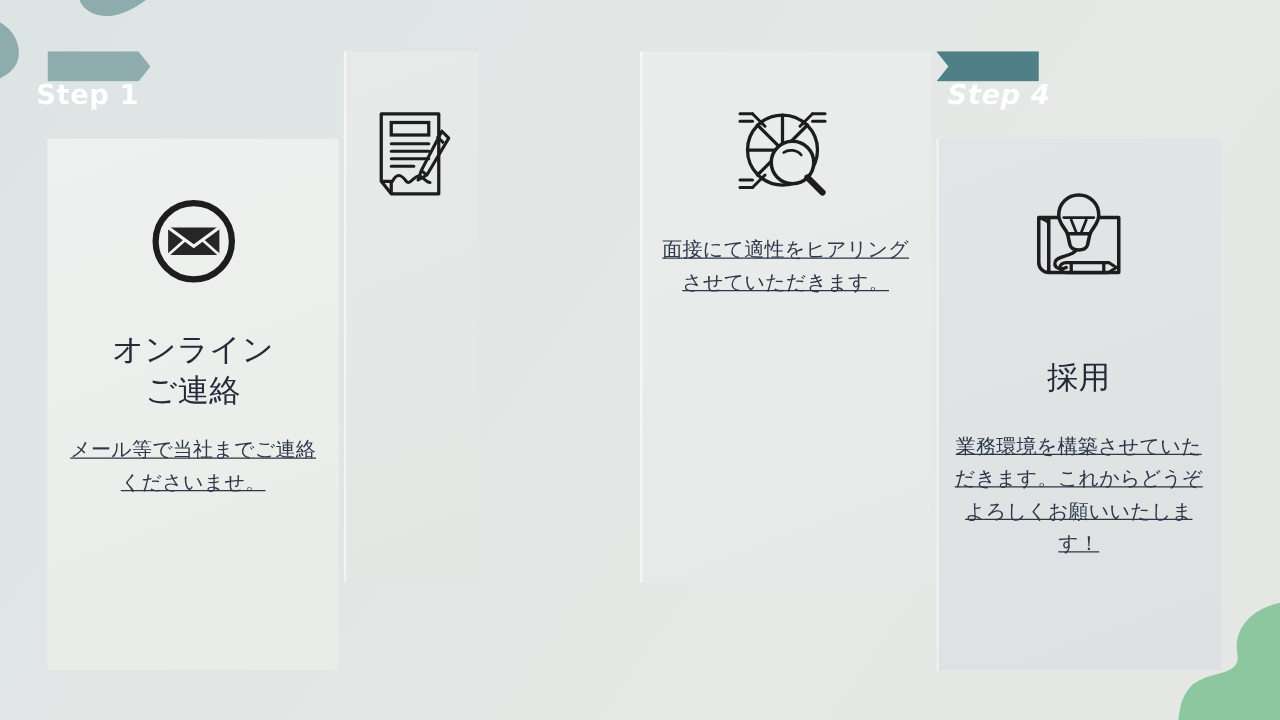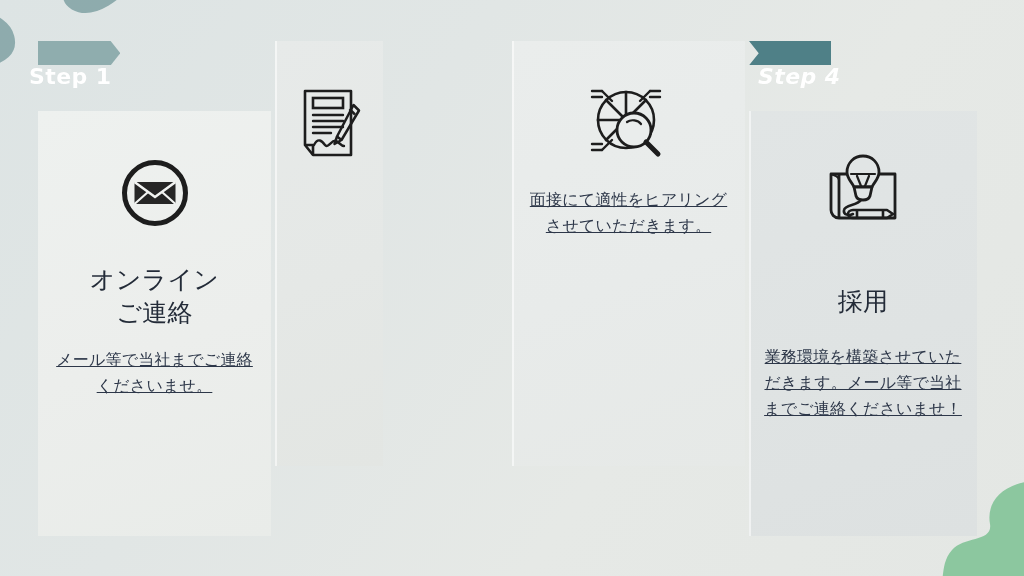--- a/index.html
+++ b/index.html
@@ -242,18 +242,18 @@
             </g>
             <path d="M40 48 C 36 54, 24 52, 23 58 C 22 63, 28 64, 32 62" fill="none" stroke="#1d1d1d" stroke-width="2.6" stroke-linecap="round"></path>
             <g stroke="#1d1d1d" stroke-width="2.6" fill="none" stroke-linejoin="round">
               <path d="M32 58 H66 L72 62 L66 66 H32 C 29 66, 27 64, 27 62 C 27 60, 29 58, 32 58 Z"></path>
               <line x1="36" y1="58" x2="36" y2="66"></line>
               <line x1="62" y1="58" x2="62" y2="66"></line>
             </g>
           </svg>
         </div>
         <div class="title">採用</div>
-        <div class="desc">業務環境を構築させていただきます。メール等で当社までご連絡くださいませ！</div>
+        <div class="desc">業務環境を構築させていただきます。これからどうぞよろしくお願いいたします！</div>
       </div>
     </div>
 
   </div>
 </div>
 
 </body></html>

